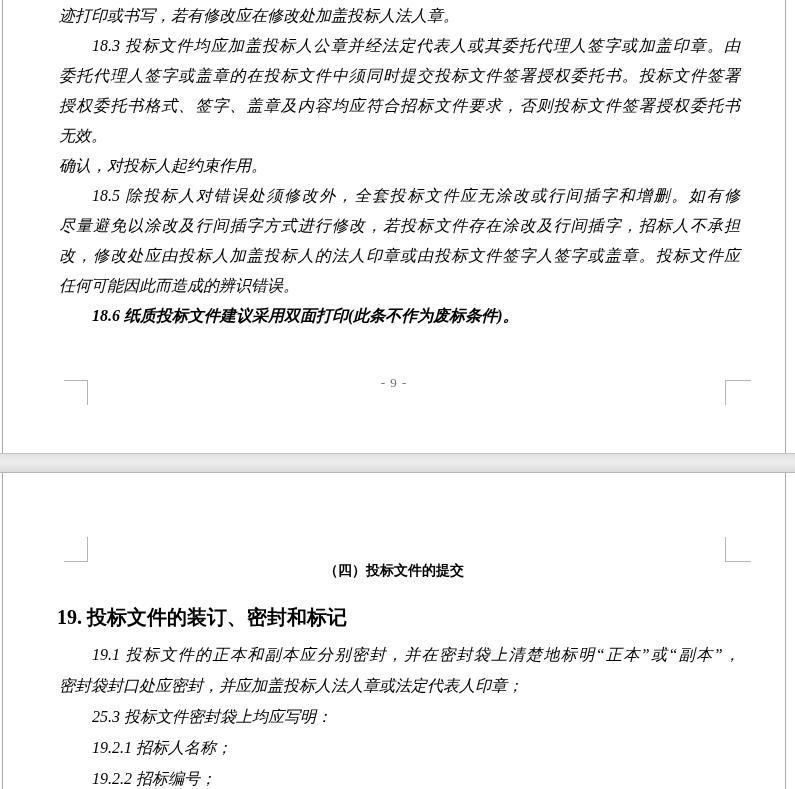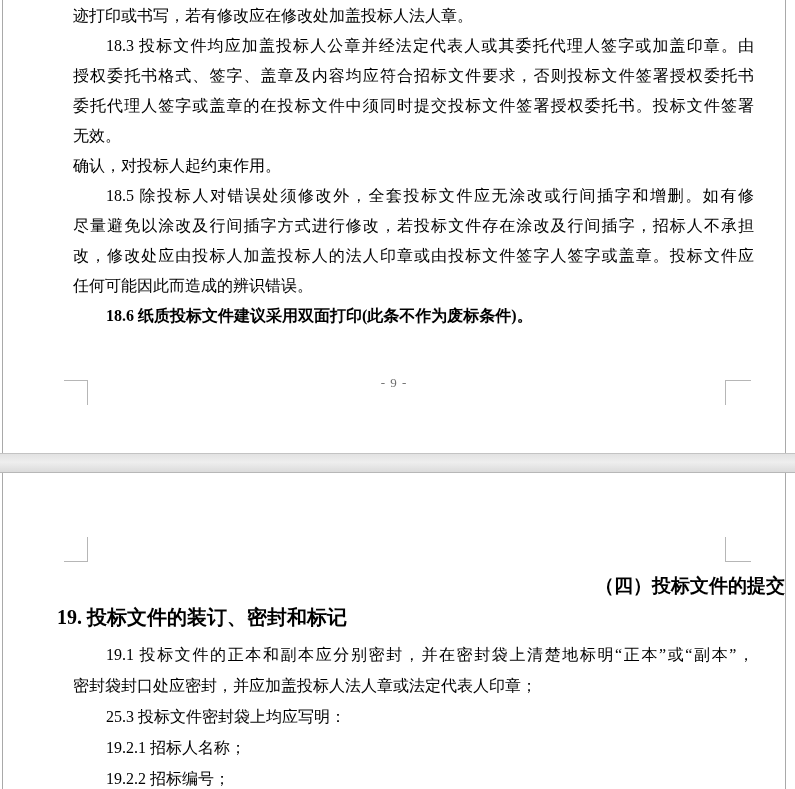--- a/index.html
+++ b/index.html
@@ -21,21 +21,21 @@
   .p2{top:473px;height:316px;}
 
   
   .gap{
     position:absolute;left:0;right:0;top:453px;height:20px;box-sizing:border-box;
     border-top:1px solid #c3c3c3;border-bottom:1px solid #b7b7b7;
     background:linear-gradient(to bottom,#e2e2e2,#eeeeee 45%,#e9e9e9 60%,#dbdbdb);
   }
 
   
-  .textcol{position:absolute;left:70px;width:681px;}
+  .textcol{position:absolute;left:56px;width:681px;font-style:italic;}
   .p1 .textcol{top:1px;}
   .p2 .textcol{top:160px;margin-top:6px;}
   .ln{height:30px;line-height:30px;font-size:16px;white-space:nowrap;}
   .p2 .ln{height:31px;line-height:31px;}
   .j{white-space:normal;text-align:justify;text-align-last:justify;}
   .ind{text-indent:33px;}
   .b{font-weight:bold;}
   .mt{}
 
   
@@ -46,42 +46,42 @@
 
   
   .mark{position:absolute;width:23px;height:24px;border:0 solid #b6b6b6;}
   .m-tl{left:61px;top:380px;border-top-width:1px;border-right-width:1px;}
   .m-tr{left:722px;top:380px;width:25px;border-top-width:1px;border-left-width:1px;}
   .m-bl{left:61px;top:64px;border-bottom-width:1px;border-right-width:1px;}
   .m-br{left:722px;top:64px;width:25px;border-bottom-width:1px;border-left-width:1px;}
 
   
   .sec-h{
-    position:absolute;left:0;right:0;top:86px;text-align:right;
-    font-size:19px;font-weight:bold;line-height:24px;margin-top:15px;
+    position:absolute;left:0;right:0;top:86px;text-align:center;
+    font-size:14px;font-weight:bold;line-height:24px;
   }
   .cl-h{
     position:absolute;left:54px;top:133px;
     font-size:20px;font-weight:bold;line-height:22px;white-space:nowrap;
   }
 </style>
 </head>
 <body>
 
 <div class="canvas">
 
   <div class="edge l"></div>
   <div class="edge r"></div>
 
   <div class="page p1">
     <div class="textcol">
       <div class="ln">迹打印或书写，若有修改应在修改处加盖投标人法人章。</div>
       <div class="ln j ind">18.3 投标文件均应加盖投标人公章并经法定代表人或其委托代理人签字或加盖印章。由</div>
+      <div class="ln j">委托代理人签字或盖章的在投标文件中须同时提交投标文件签署授权委托书。投标文件签署</div>
       <div class="ln j">授权委托书格式、签字、盖章及内容均应符合招标文件要求，否则投标文件签署授权委托书</div>
-      <div class="ln j">委托代理人签字或盖章的在投标文件中须同时提交投标文件签署授权委托书。投标文件签署</div>
       <div class="ln">无效。</div>
       <div class="ln">确认，对投标人起约束作用。</div>
       <div class="ln j ind">18.5 除投标人对错误处须修改外，全套投标文件应无涂改或行间插字和增删。如有修</div>
       <div class="ln j">尽量避免以涂改及行间插字方式进行修改，若投标文件存在涂改及行间插字，招标人不承担</div>
       <div class="ln j">改，修改处应由投标人加盖投标人的法人印章或由投标文件签字人签字或盖章。投标文件应</div>
       <div class="ln">任何可能因此而造成的辨识错误。</div>
       <div class="ln ind b mt">18.6 纸质投标文件建议采用双面打印(此条不作为废标条件)。</div>
     </div>
 
     <div class="mark m-tl"></div>

